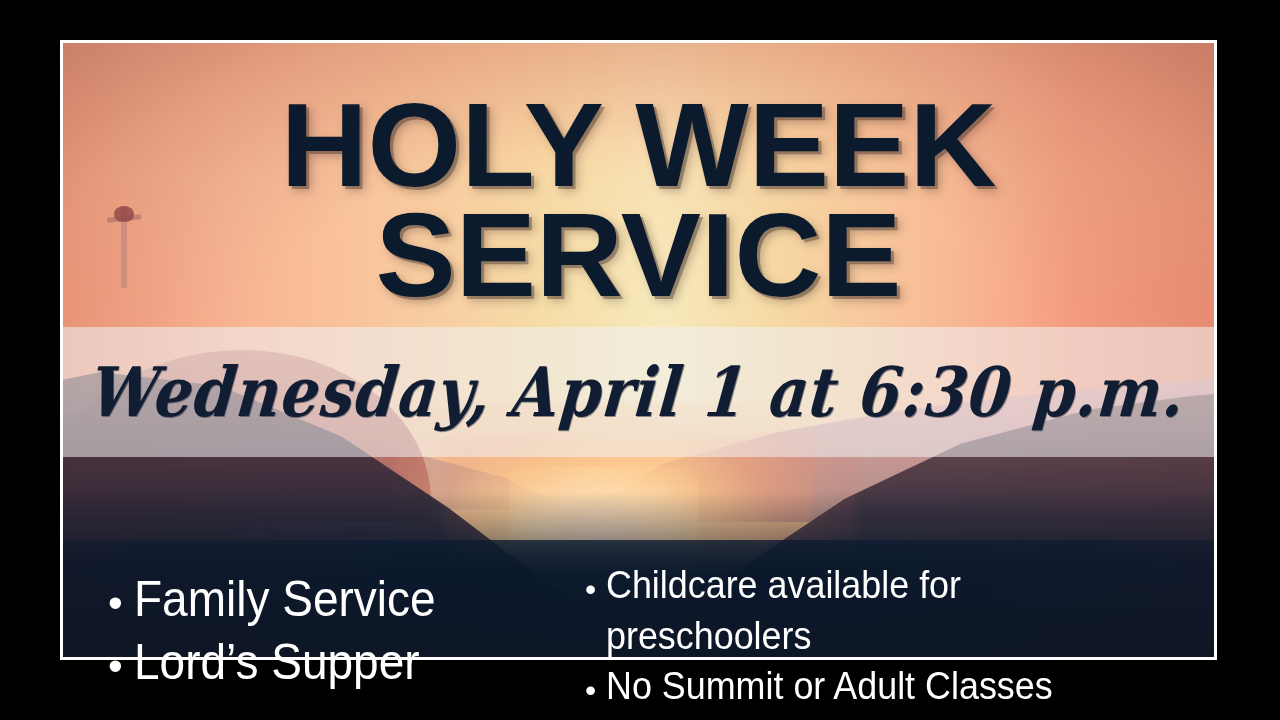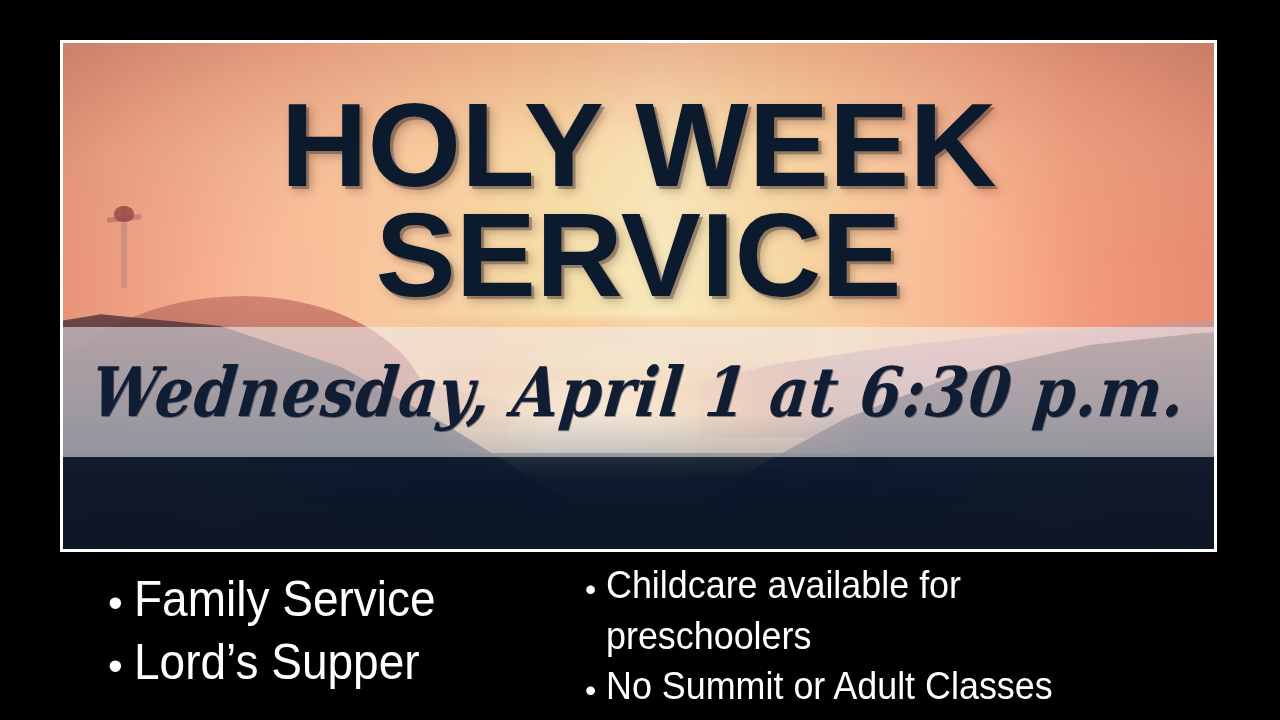--- a/index.html
+++ b/index.html
@@ -21,21 +21,21 @@
     height: 720px;
     background: #000000;
   }
 
   
   .hero-frame {
     position: absolute;
     left: 60px;
     top: 40px;
     width: 1157px;
-    height: 512px;
+    height: 620px;
     border: 3px solid #ffffff;
     box-sizing: border-box;
     overflow: hidden;
     background: #f6b394;
   }
 
   .hero-photo {
     position: absolute;
     inset: 0;
     overflow: hidden;

